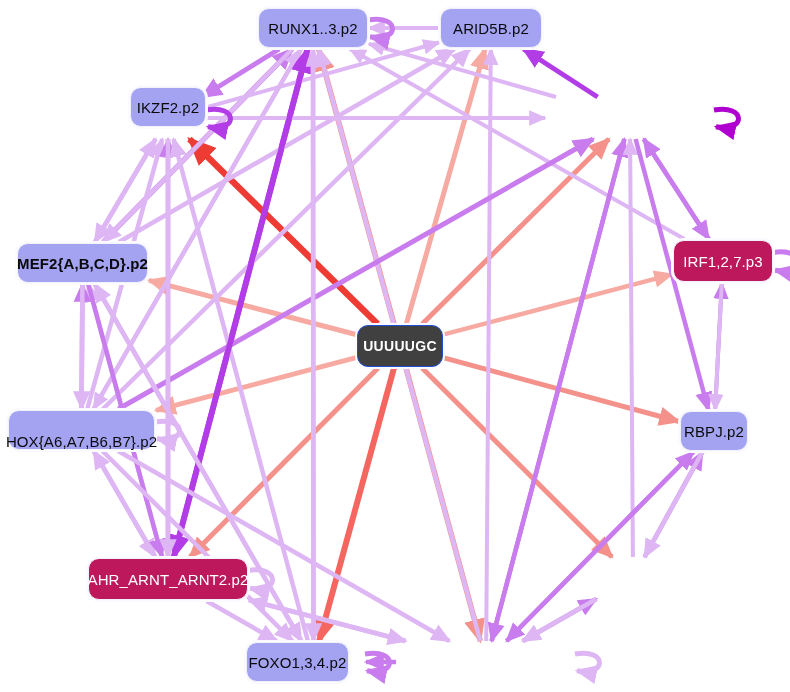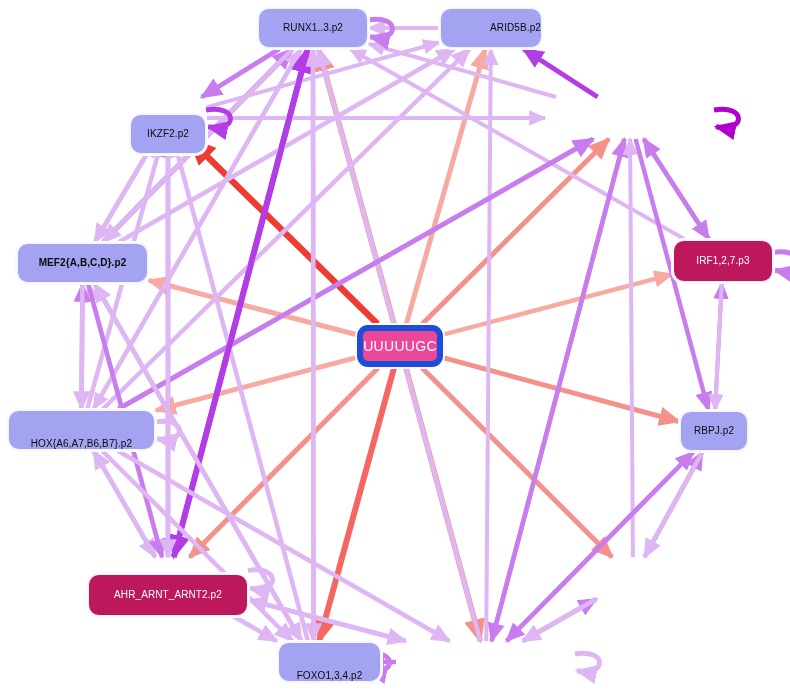--- a/index.html
+++ b/index.html
@@ -2,26 +2,26 @@
 <html><head>
 <meta charset="utf-8">
 <style>
   html,body{margin:0;padding:0;background:#ffffff;}
   body{width:790px;height:692px;overflow:hidden;font-family:"Liberation Sans",sans-serif;}
   #graph{position:relative;width:790px;height:692px;background:#fff;}
   #edges{position:absolute;left:0;top:0;width:790px;height:692px;}
   .node{position:absolute;box-sizing:border-box;display:flex;align-items:center;
         justify-content:center;border-radius:11px;border:1px solid #f2f2fb;
         box-shadow:0 0 0 2px #fbfbff;white-space:nowrap;}
-  .node .lbl{font-size:10px;line-height:1;letter-spacing:.1px;}
+  .node .lbl{font-size:15px;line-height:1;letter-spacing:.1px;}
   .node.light{background:#a3a3f2;}
   .node.light .lbl{color:#0a0a0a;}
   .node.dark{background:#be185d;}
   .node.dark .lbl{color:#ffffff;}
-  .node.center{background:#ec4899;border:6px solid #1d4ed8;}
+  .node.center{background:#404040;border:1px solid #1d4ed8;font-weight:bold;}
   .node.center .lbl{color:#ffffff;font-size:14px;letter-spacing:.3px;}
 </style>
 </head>
 <body>
 
 <div id="graph">
   <svg id="edges" viewBox="0 0 790 692" xmlns="http://www.w3.org/2000/svg">
       <defs>
         <marker id="mee3b33" viewBox="0 0 10 10" refX="8.6" refY="5" markerWidth="4.6" markerHeight="4.6" orient="auto-start-reverse" markerUnits="strokeWidth">
           <path d="M 0 0.8 L 9.6 5 L 0 9.2 z" fill="#ee3b33"></path>
@@ -119,40 +119,40 @@
       <path d="M 714 110 C 746.3 104, 746.3 132.8, 716 126.8" fill="none" stroke="#b000d0" stroke-width="5" marker-end="url(#mb000d0)"></path>
       <path d="M 773 252.6 C 805.3 246.6, 805.3 276.24, 775 270.24" fill="none" stroke="#c97ced" stroke-width="5" marker-end="url(#mc97ced)"></path>
       <path d="M 155 422 C 187.3 416, 187.3 444.8, 157 438.8" fill="none" stroke="#ddb6f3" stroke-width="5" marker-end="url(#mddb6f3)"></path>
       <path d="M 248 570.6 C 280.3 564.6, 280.3 594.24, 250 588.24" fill="none" stroke="#ddb6f3" stroke-width="5" marker-end="url(#mddb6f3)"></path>
       <path d="M 365 654 C 397.3 648, 397.3 676.8, 367 670.8" fill="none" stroke="#c97ced" stroke-width="5" marker-end="url(#mc97ced)"></path>
       <path d="M 575 654 C 607.3 648, 607.3 676.8, 577 670.8" fill="none" stroke="#ddb6f3" stroke-width="5" marker-end="url(#mddb6f3)"></path>
     </svg>
 <div class="node light" style="left: 258px; top: 8px; width: 110px; height: 40px;">
       <span class="lbl">RUNX1..3.p2</span>
     </div>
-    <div class="node light" style="left: 440px; top: 8px; width: 102px; height: 40px; justify-content: flex-end;">
+    <div class="node light" style="left: 440px; top: 8px; width: 102px; height: 40px;">
       <span class="lbl">ARID5B.p2</span>
     </div>
-    <div class="node light" style="left: 130px; top: 114px; width: 76px; height: 40px;">
+    <div class="node light" style="left: 130px; top: 87px; width: 76px; height: 40px;">
       <span class="lbl">IKZF2.p2</span>
     </div>
     <div class="node light" style="left: 17px; top: 243px; width: 131px; height: 40px; font-weight: bold;">
       <span class="lbl">MEF2{A,B,C,D}.p2</span>
     </div>
     <div class="node dark" style="left: 673px; top: 240px; width: 100px; height: 42px;">
       <span class="lbl">IRF1,2,7.p3</span>
     </div>
     <div class="node center" style="left: 357px; top: 325px; width: 86px; height: 42px;">
       <span class="lbl">UUUUUGC</span>
     </div>
     <div class="node light" style="left: 8px; top: 410px; width: 147px; height: 40px; align-items: flex-end;">
       <span class="lbl">HOX{A6,A7,B6,B7}.p2</span>
     </div>
     <div class="node light" style="left: 680px; top: 411px; width: 68px; height: 40px;">
       <span class="lbl">RBPJ.p2</span>
     </div>
-    <div class="node dark" style="left: 88px; top: 574px; width: 160px; height: 42px; text-align: right;">
+    <div class="node dark" style="left: 88px; top: 558px; width: 160px; height: 42px; text-align: right;">
       <span class="lbl">AHR_ARNT_ARNT2.p2</span>
     </div>
-    <div class="node light" style="left: 278px; top: 642px; width: 103px; height: 40px; align-items: flex-end;">
+    <div class="node light" style="left: 246px; top: 642px; width: 103px; height: 40px;">
       <span class="lbl">FOXO1,3,4.p2</span>
     </div>
   </div>
 
 </body></html>

